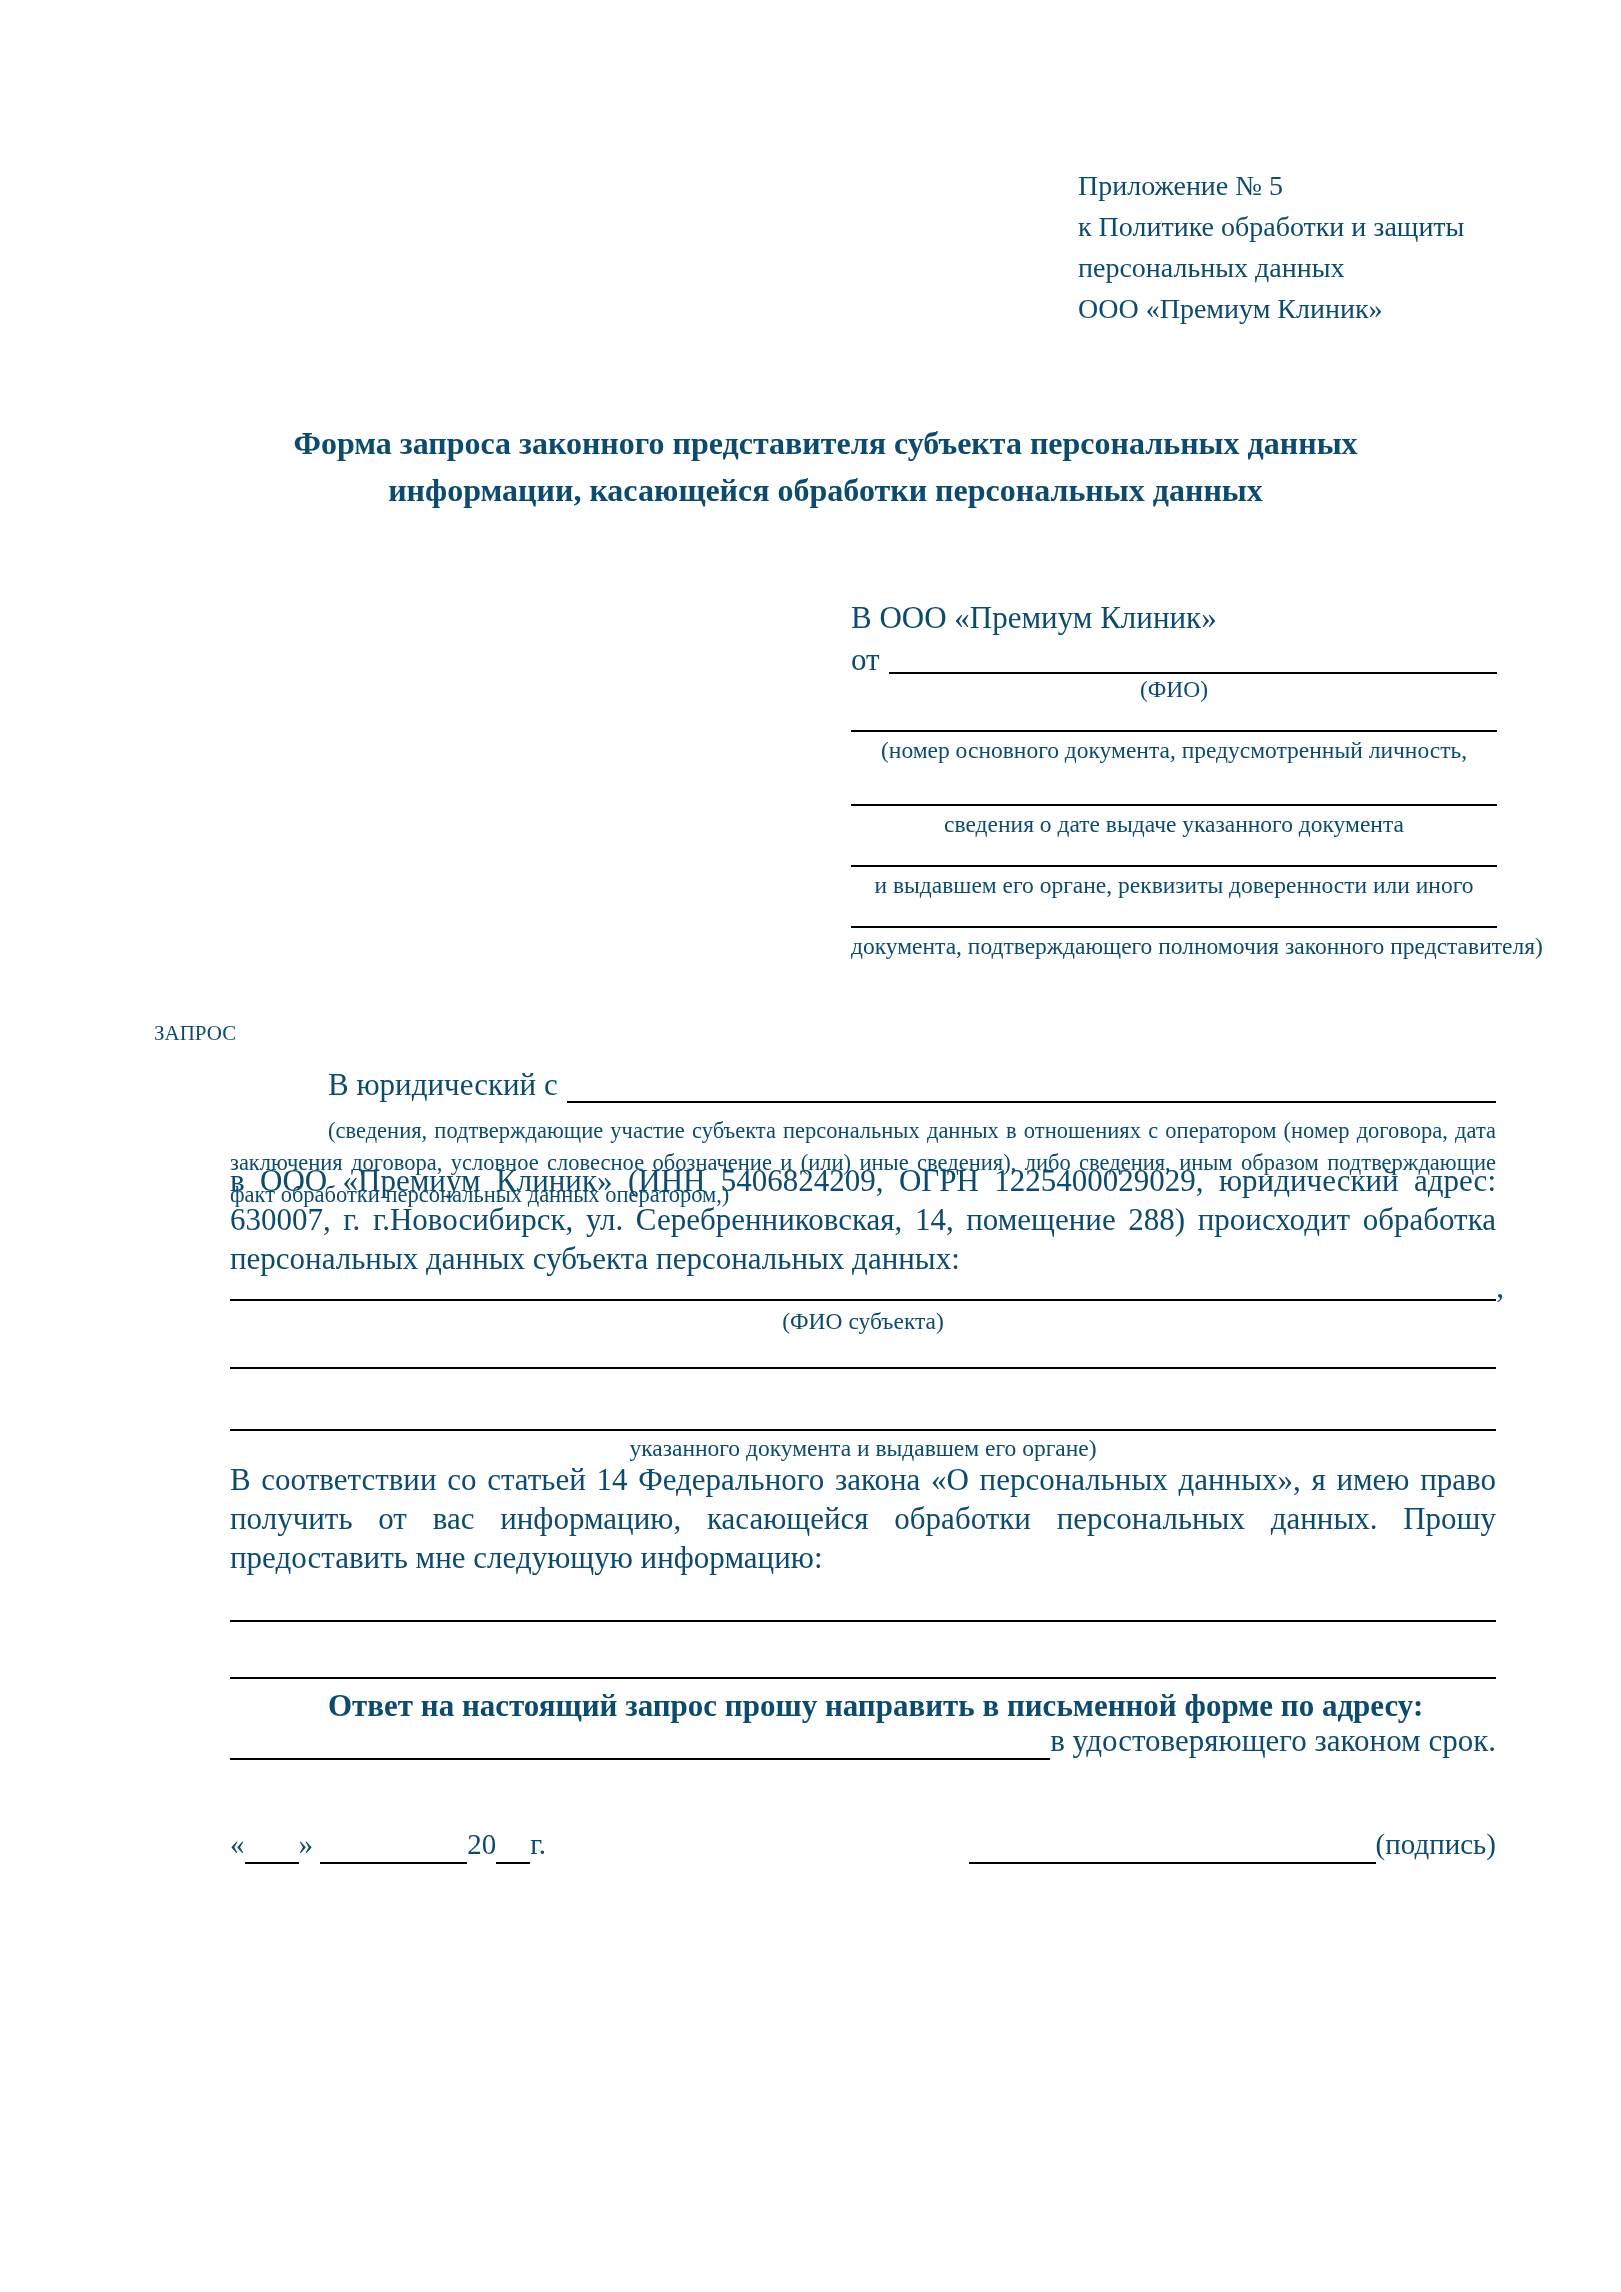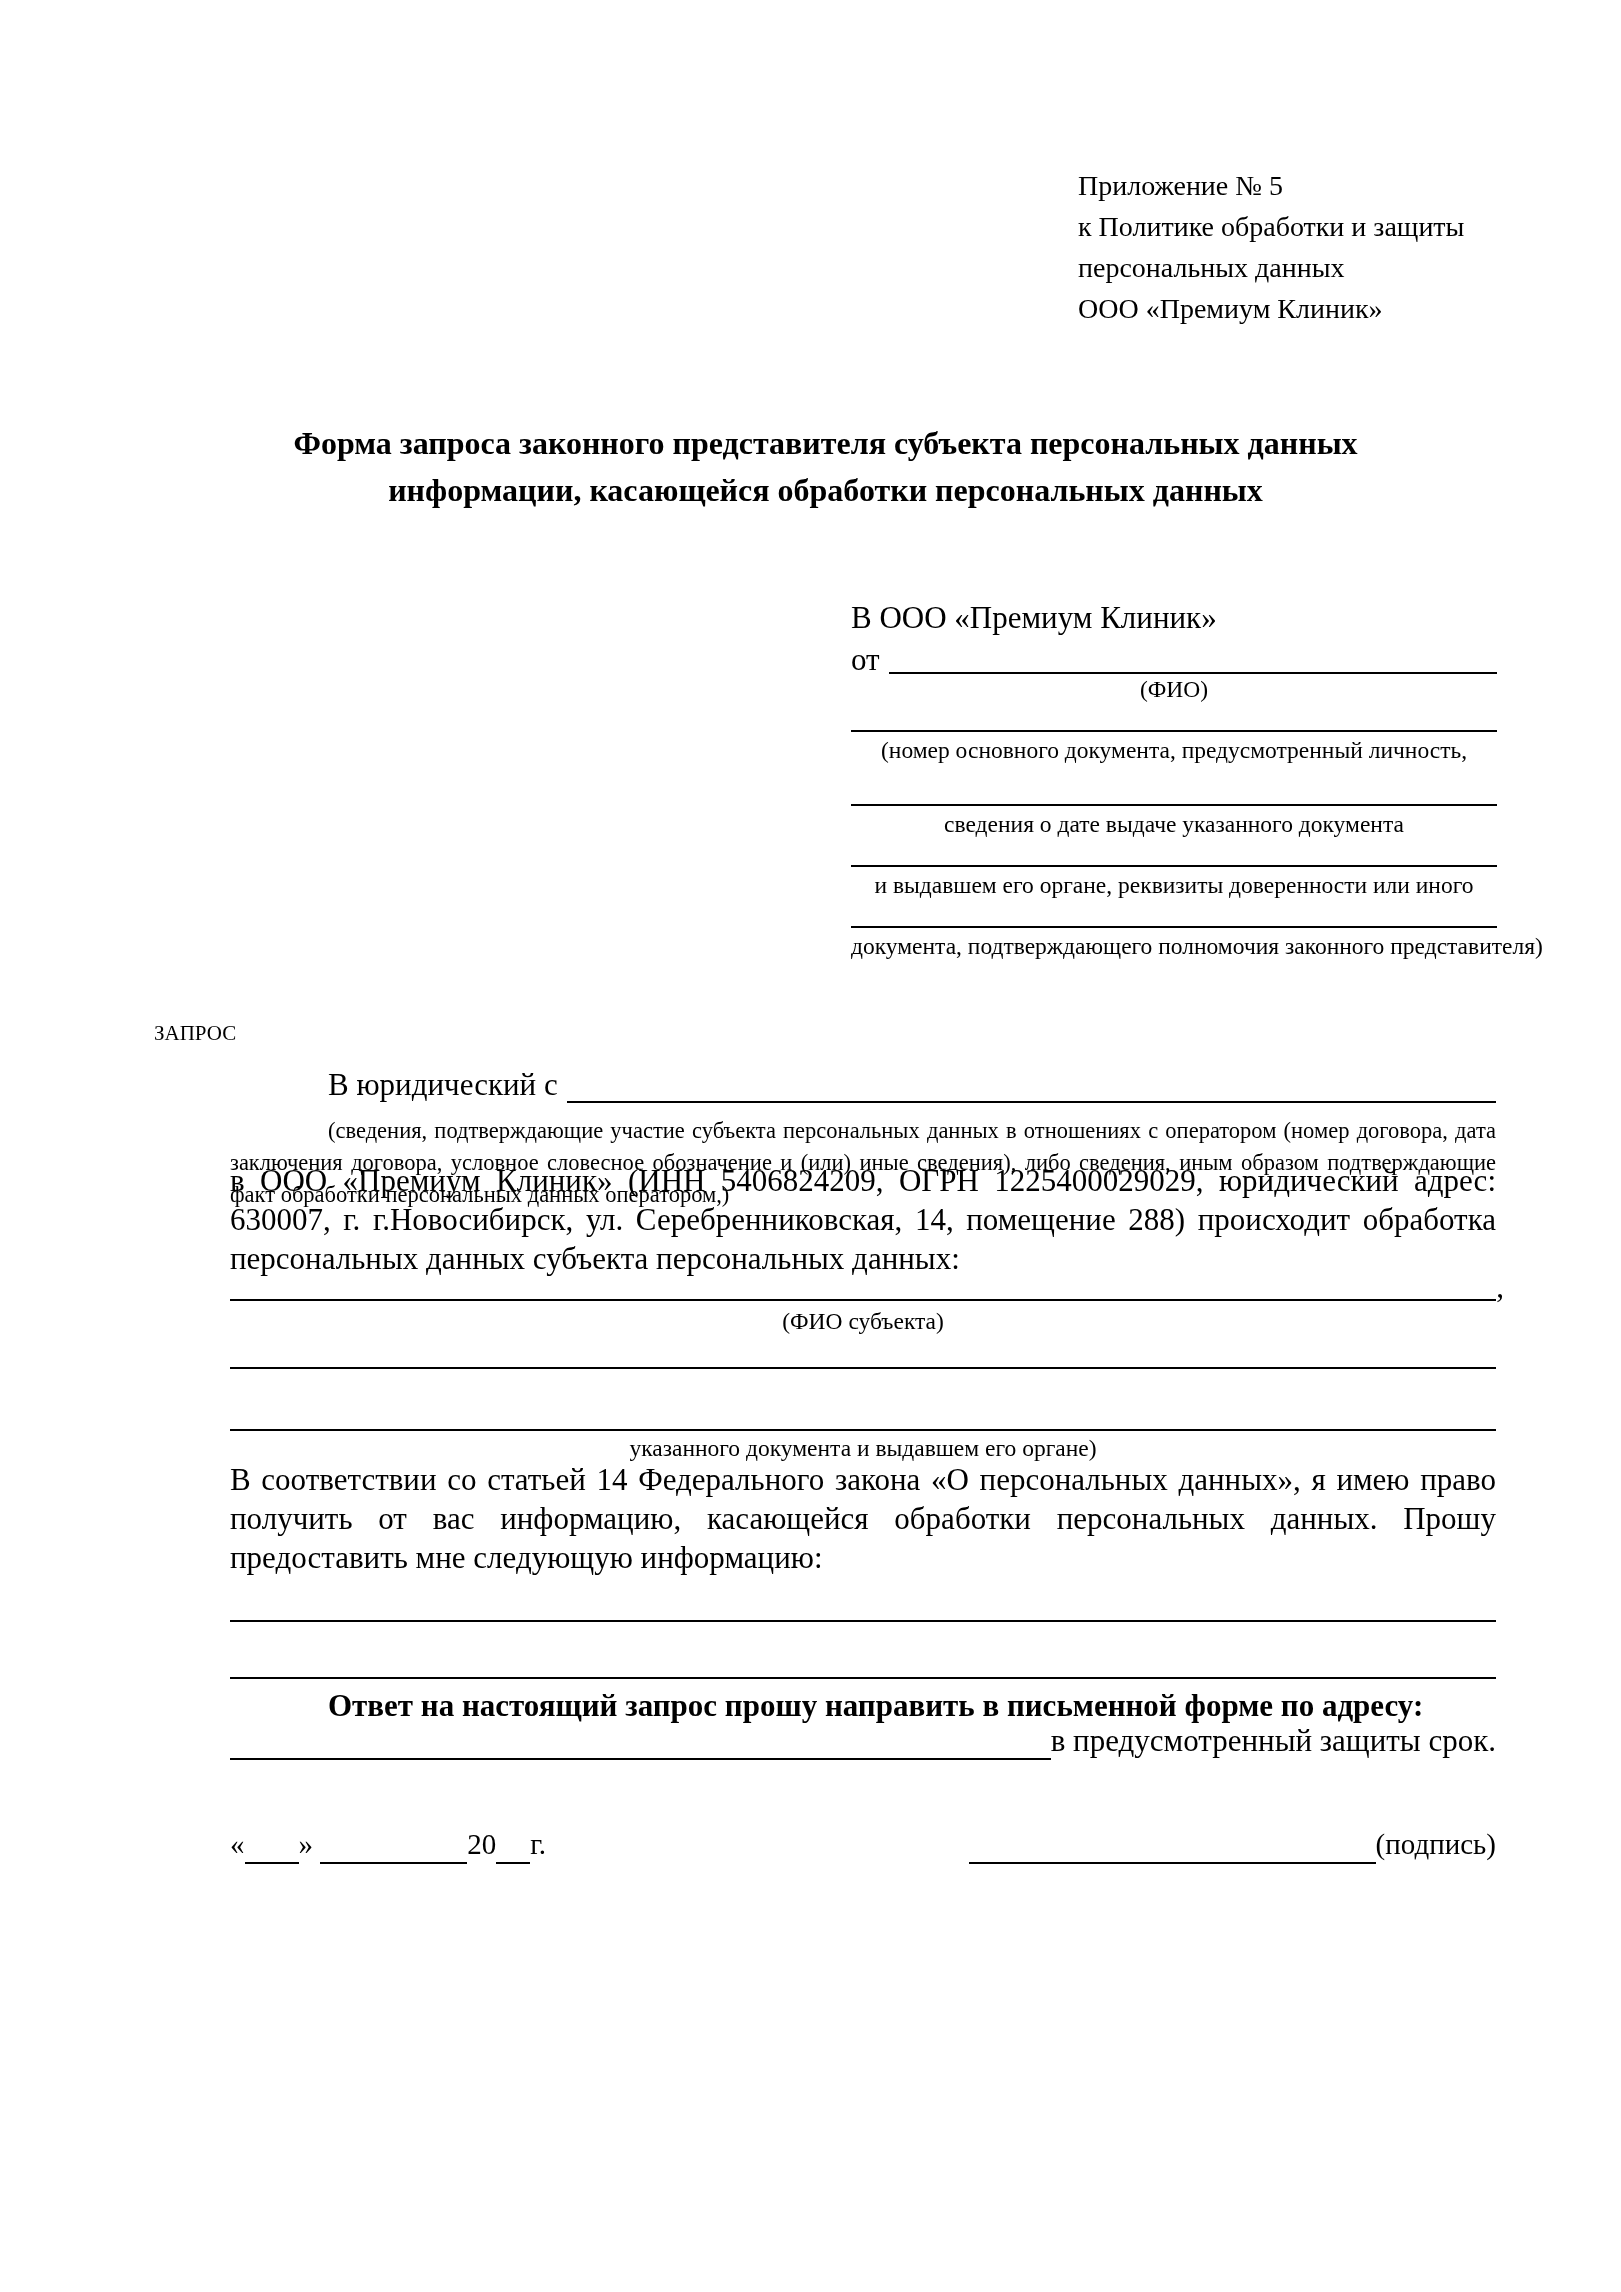--- a/index.html
+++ b/index.html
@@ -1,21 +1,21 @@
 <!DOCTYPE html>
 <html><head>
 <meta charset="utf-8">
 <style>
   html, body { margin: 0; padding: 0; background: #ffffff; }
   .page {
     position: relative;
     width: 1621px;
     height: 2293px;
     background: #ffffff;
-    color: #000000;
+    color: #0c4a6e;
     font-family: "Liberation Serif", "DejaVu Serif", serif;
     overflow: hidden;
   }
   .abs { position: absolute; }
 
   
   .appendix {
     left: 1078px; top: 165px; width: 431px;
     font-size: 28px; line-height: 41px;
   }
@@ -144,21 +144,21 @@
   <div class="abs small-caption cap-doc2">указанного документа и выдавшем его органе)</div>
 
   <div class="abs para law-para">В соответствии со статьей 14 Федерального закона «О персональных данных», я имею право получить от вас информацию, касающейся обработки персональных данных. Прошу предоставить мне следующую информацию:</div>
 
   <div class="abs blank-a"></div>
   <div class="abs blank-b"></div>
 
   <div class="abs para reply-para">Ответ на настоящий запрос прошу направить в письменной форме по адресу:</div>
   <div class="abs reply-line">
     <div class="fill"></div>
-    <span class="tail">в предусмотренный защиты срок.</span>
+    <span class="tail">в удостоверяющего законом срок.</span>
   </div>
 
   <div class="abs footer-row">
     <div class="nowrap">
       <span>«</span><span class="blank w55"></span><span>»</span>
       <span class="blank w150"></span><span>20</span><span class="blank w35"></span><span>г.</span>
     </div>
     <div class="sig-group">
       <span class="blank w415"></span>
         <span>(подпись)</span>

